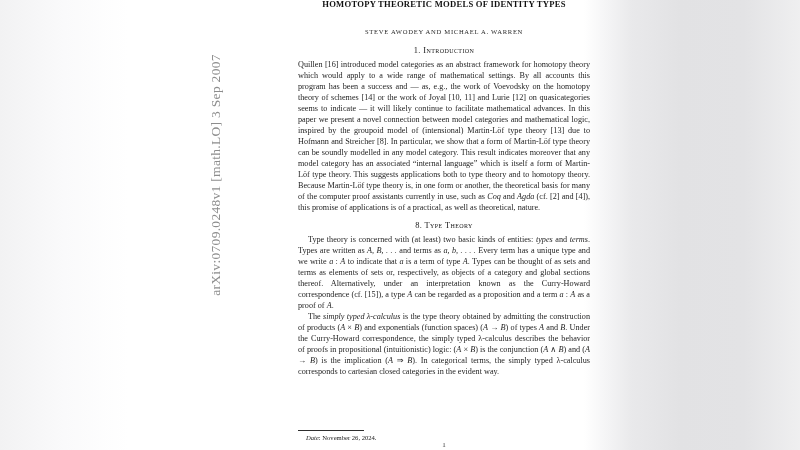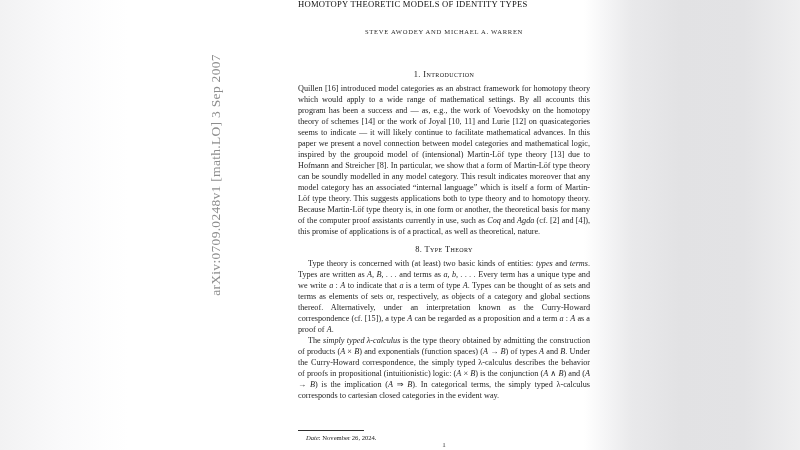--- a/index.html
+++ b/index.html
@@ -27,42 +27,42 @@
     white-space: nowrap;
     font-family: "Liberation Serif", "DejaVu Serif", serif;
   }
   .page-content {
     position: absolute;
     left: 298px; top: 0;
     width: 292px; height: 429px;
     overflow: hidden;
   }
   .title {
-    font-weight: normal;
+    font-weight: bold;
     font-size: 8.6px; line-height: 9px;
-    text-align: left;
+    text-align: center;
     letter-spacing: 0.25px;
     color: #111;
   }
   .authors {
     margin-top: 19px;
     font-size: 6.6px; line-height: 8px;
     text-align: center;
     letter-spacing: 0.7px;
     color: #2a2a2a;
   }
   .sec-heading {
     font-size: 8.4px; line-height: 10px;
     text-align: center;
     font-variant: small-caps;
     letter-spacing: 0.4px;
     margin: 8px 0 3px 0;
     color: #151515;
   }
-  .authors + .sec-heading { margin-top: 34px; }
+  .authors + .sec-heading { margin-top: 10px; }
   .para {
     font-size: 8.2px; line-height: 11px;
     text-align: justify;
     text-indent: 10px;
     color: #1e1e1e;
     font-family: Liberation Serif, serif;
   }
   .para.first { text-indent: 0; }
   .it { font-style: italic; }
   .footrule {

